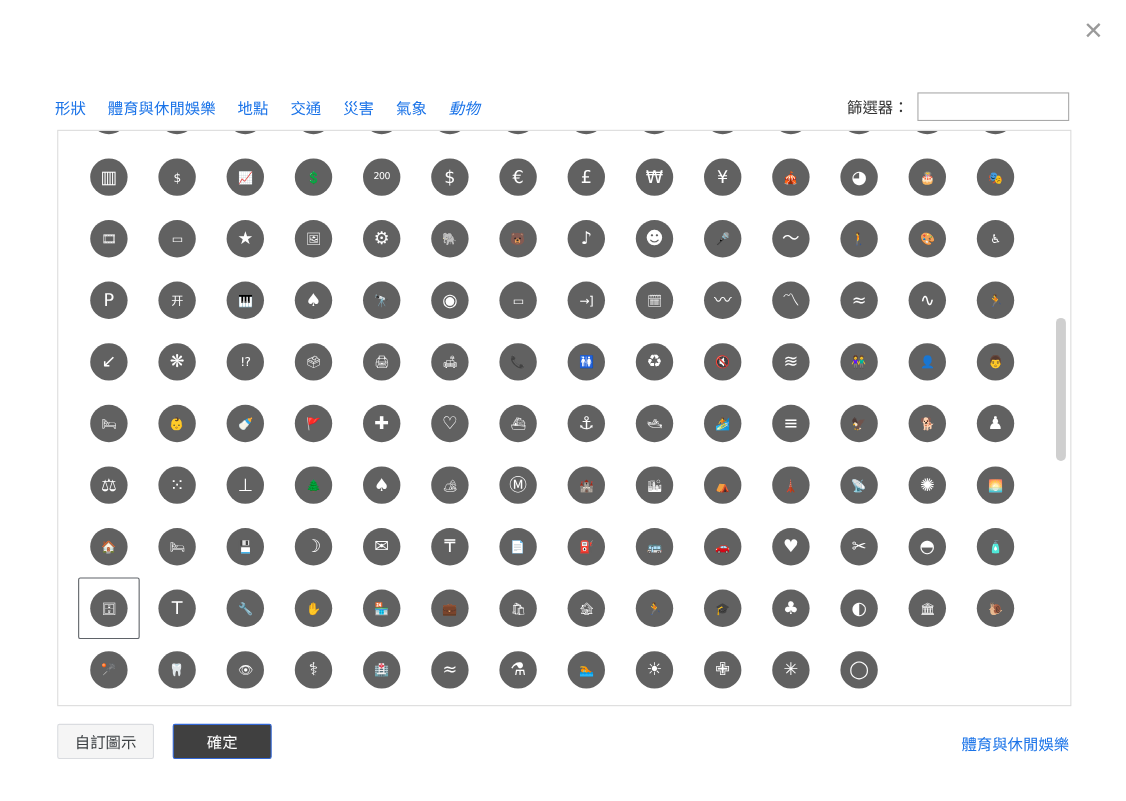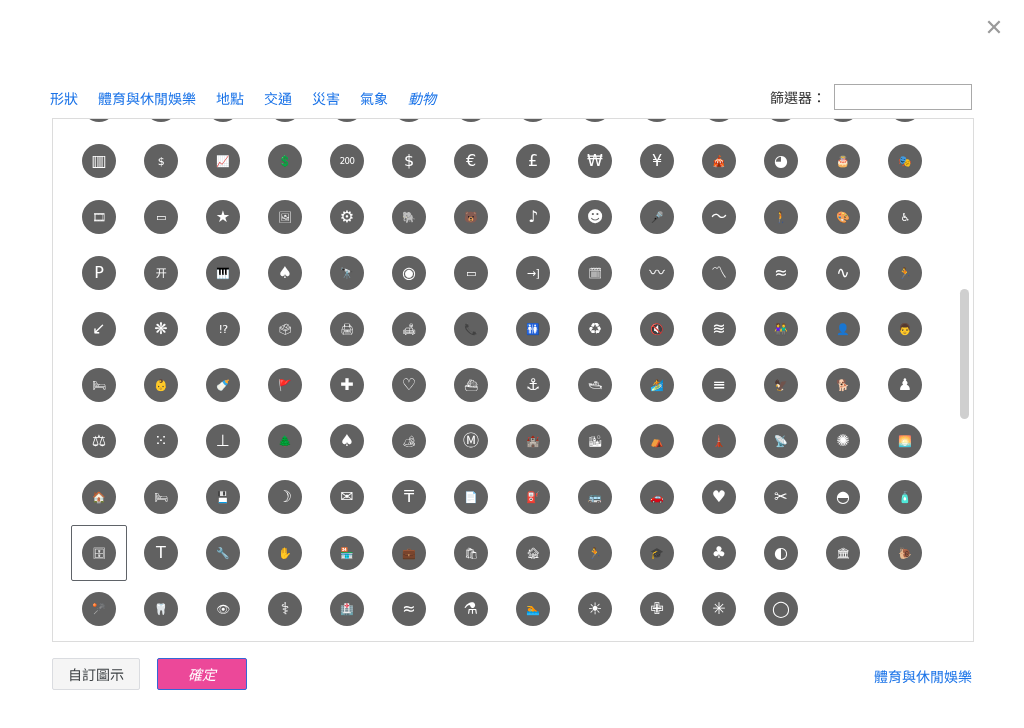--- a/index.html
+++ b/index.html
@@ -670,17 +670,17 @@
           <div class="cell"></div>
         </div>
     </div>
     <div id="scrollbar-track">
       <div id="scrollbar-thumb"></div>
     </div>
   </div>
 
   <div id="footer">
     <button id="custom-btn">自訂圖示</button>
-    <button id="ok-btn" style="background: #ec4899; font-style: italic;">確定</button>
+    <button id="ok-btn" style="background: #404040;">確定</button>
     <span id="legacy-link" style="color: rgb(26, 115, 232);">體育與休閒娛樂</span>
   </div>
 
 </div>
 
 </body></html>

